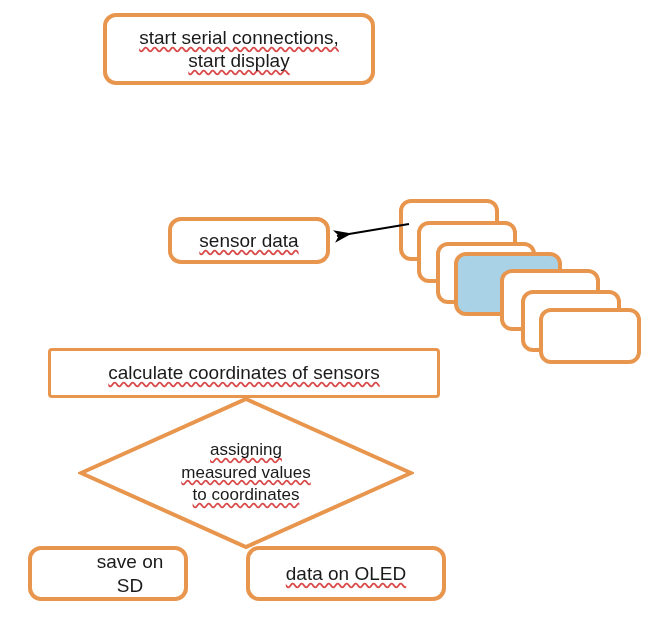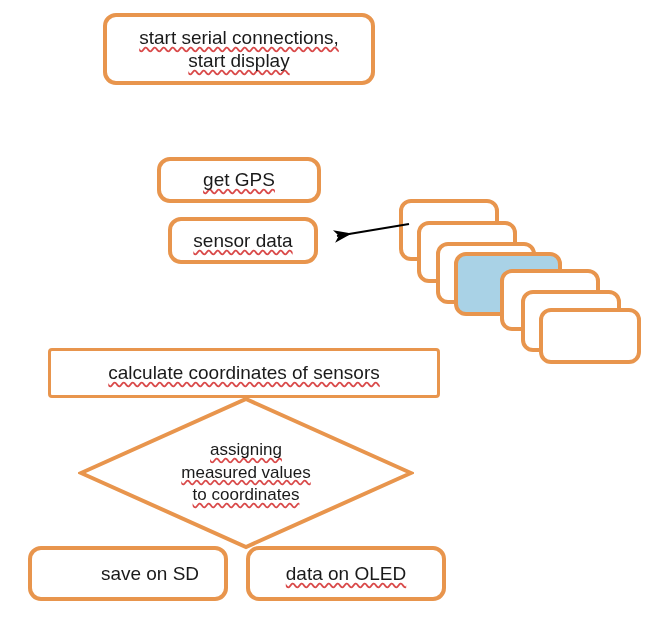--- a/index.html
+++ b/index.html
@@ -105,43 +105,40 @@
 <body>
 
 <div id="canvas">
 
   <div class="node" style="left:103px; top:13px; width:272px; height:72px;">
     <span class="label">start serial connections,
 start display</span>
   </div>
 
 
-  <div class="node" style="left:157px; top:157px; width:164px; height:46px;">
-    <span class="label">get GPS</span>
-  </div>
 
-  <div class="node" style="left:168px; top:217px; width:150px; height:47px;">
+  <div class="node" style="left:168px; top:217px; width:162px; height:47px;">
     <span class="label">sensor data</span>
   </div>
 
 
   <div class="node square" style="left:48px; top:348px; width:392px; height:50px;">
     <span class="label">calculate coordinates of sensors</span>
   </div>
 
   <div class="diamond-wrap">
     <svg viewBox="0 0 336 154" width="336" height="154">
       <polygon points="168,3 333,77 168,151 3,77" fill="#ffffff" stroke="#e8954d" stroke-width="4" stroke-linejoin="miter"></polygon>
     </svg>
     <div class="diamond-text">assigning
 measured values
 to coordinates</div>
   </div>
 
-  <div class="node" style="left:28px; top:546px; width:200px; height:55px;padding-left:44px;">
+  <div class="node" style="left:28px; top:546px; width:160px; height:55px;padding-left:44px;">
     <span class="label plain-text" style="text-decoration:none;">save on SD</span>
   </div>
 
   <div class="node" style="left:246px; top:546px; width:200px; height:55px;">
     <span class="label">data on OLED</span>
   </div>
 
   <div class="card" style="left:399px; top:199px;"></div>
   <div class="card" style="left:417px; top:221px;"></div>
   <div class="card" style="left:436px; top:242px;"></div>

